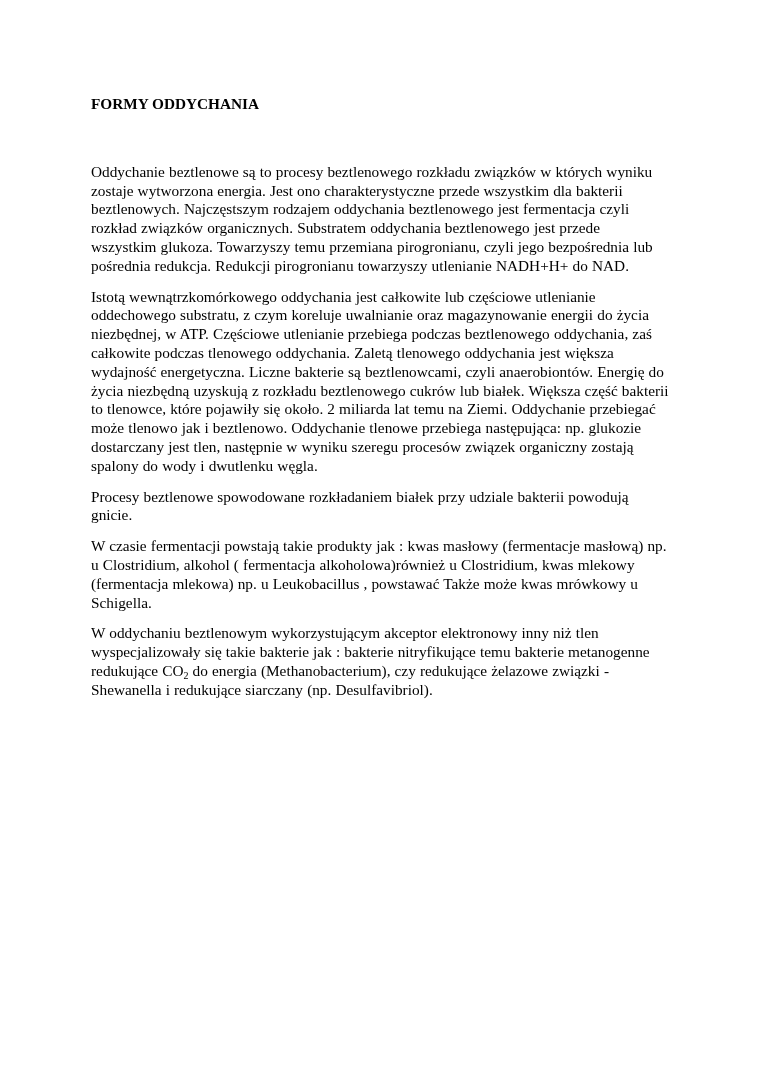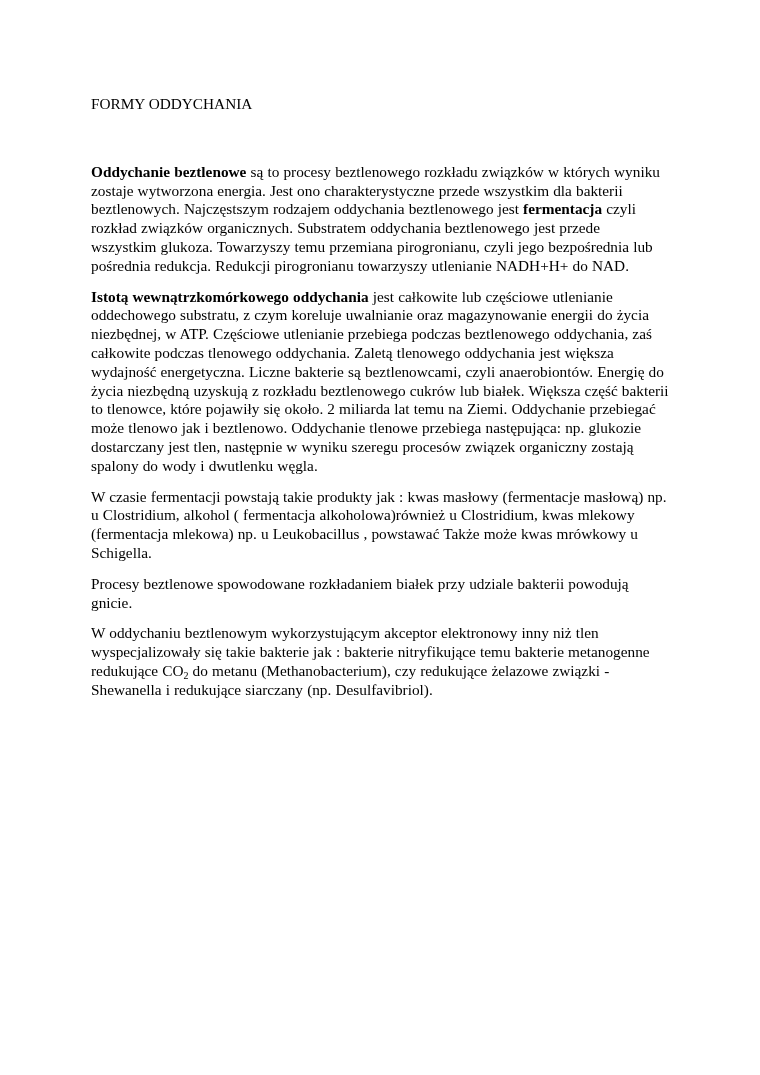--- a/index.html
+++ b/index.html
@@ -19,50 +19,50 @@
     line-height: 18.8px;
     color: #000000;
   }
   .content {
     box-sizing: border-box;
     padding: 95px 91px 40px 91px;
   }
   .doc-title {
     font-size: 15.3px;
     line-height: 18.8px;
-    font-weight: normal;
+    font-weight: bold;
     margin: 0 0 49px 0;
   }
   p.body-para {
     margin: 0 0 12px 0;
     text-align: left;
     word-spacing: 0.02em;
   }
   p.body-para b {
-    font-weight: bold;
+    font-weight: normal;
   }
   sub.chem-sub {
     font-size: 10px;
     line-height: 0;
     vertical-align: -3px;
   }
 </style>
 </head>
 <body>
 
 <div class="page">
   <div class="content">
 
     <h1 class="doc-title">FORMY ODDYCHANIA</h1>
 
     <p class="body-para"><b>Oddychanie beztlenowe</b><span> są to procesy beztlenowego rozkładu związków w których wyniku zostaje wytworzona energia. Jest ono charakterystyczne przede wszystkim dla bakterii beztlenowych. Najczęstszym rodzajem oddychania beztlenowego jest </span><b>fermentacja</b><span> czyli rozkład związków organicznych. Substratem oddychania beztlenowego jest przede wszystkim glukoza. Towarzyszy temu przemiana pirogronianu, czyli jego bezpośrednia lub pośrednia redukcja. Redukcji pirogronianu towarzyszy utlenianie NADH+H+ do NAD.</span></p>
 
     <p class="body-para"><b>Istotą wewnątrzkomórkowego oddychania</b><span> jest całkowite lub częściowe utlenianie oddechowego substratu, z czym koreluje uwalnianie oraz magazynowanie energii do życia niezbędnej, w ATP. Częściowe utlenianie przebiega podczas beztlenowego oddychania, zaś całkowite podczas tlenowego oddychania. Zaletą tlenowego oddychania jest większa wydajność energetyczna. Liczne bakterie są beztlenowcami, czyli anaerobiontów. Energię do życia niezbędną uzyskują z rozkładu beztlenowego cukrów lub białek. Większa część bakterii to tlenowce, które pojawiły się około. 2 miliarda lat temu na Ziemi. Oddychanie przebiegać może tlenowo jak i beztlenowo. Oddychanie tlenowe przebiega następująca: np. glukozie dostarczany jest tlen, następnie w wyniku szeregu procesów związek organiczny zostają spalony do wody i dwutlenku węgla.</span></p>
 
 
+    <p class="body-para"><span>Procesy beztlenowe spowodowane rozkładaniem białek przy udziale bakterii powodują gnicie.</span></p>
+
     <p class="body-para"><span>W czasie fermentacji powstają takie produkty jak : kwas masłowy (fermentacje masłową) np. u Clostridium, alkohol ( fermentacja alkoholowa)również u Clostridium, kwas mlekowy (fermentacja mlekowa) np. u Leukobacillus , powstawać Także może kwas mrówkowy u Schigella.</span></p>
 
-    <p class="body-para"><span>Procesy beztlenowe spowodowane rozkładaniem białek przy udziale bakterii powodują gnicie.</span></p>
-
-    <p class="body-para"><span>W oddychaniu beztlenowym wykorzystującym akceptor elektronowy inny niż tlen wyspecjalizowały się takie bakterie jak : bakterie nitryfikujące temu bakterie metanogenne redukujące CO</span><sub class="chem-sub">2</sub><span> do metanu (Methanobacterium), czy redukujące żelazowe związki - Shewanella i redukujące siarczany (np. Desulfavibriol).</span></p>
+    <p class="body-para"><span>W oddychaniu beztlenowym wykorzystującym akceptor elektronowy inny niż tlen wyspecjalizowały się takie bakterie jak : bakterie nitryfikujące temu bakterie metanogenne redukujące CO</span><sub class="chem-sub">2</sub><span> do energia (Methanobacterium), czy redukujące żelazowe związki - Shewanella i redukujące siarczany (np. Desulfavibriol).</span></p>
 
   </div>
 </div>
 
 </body></html>

